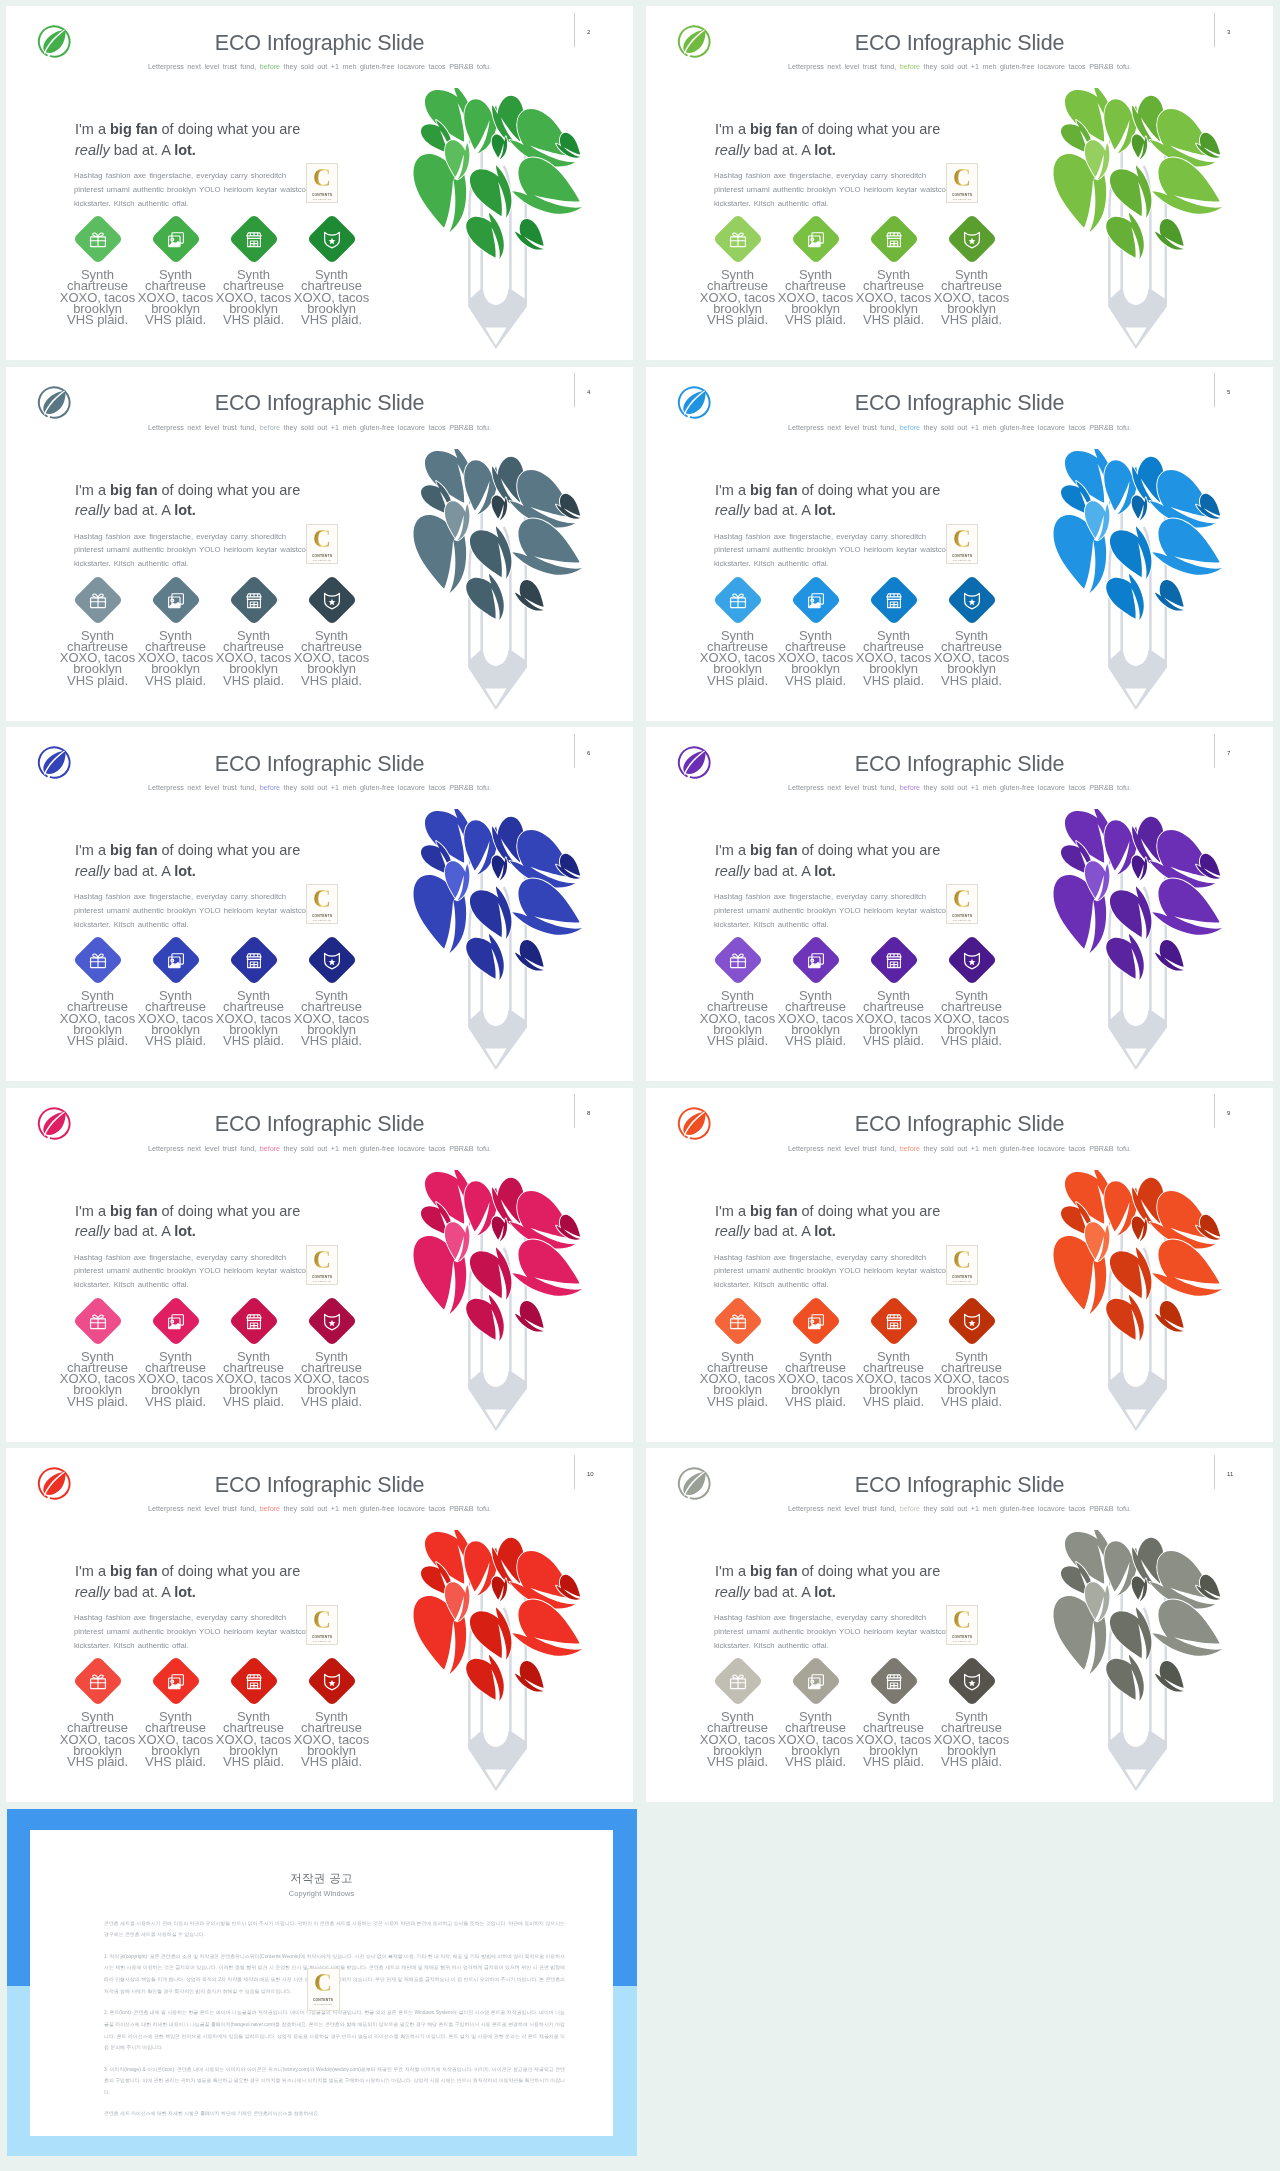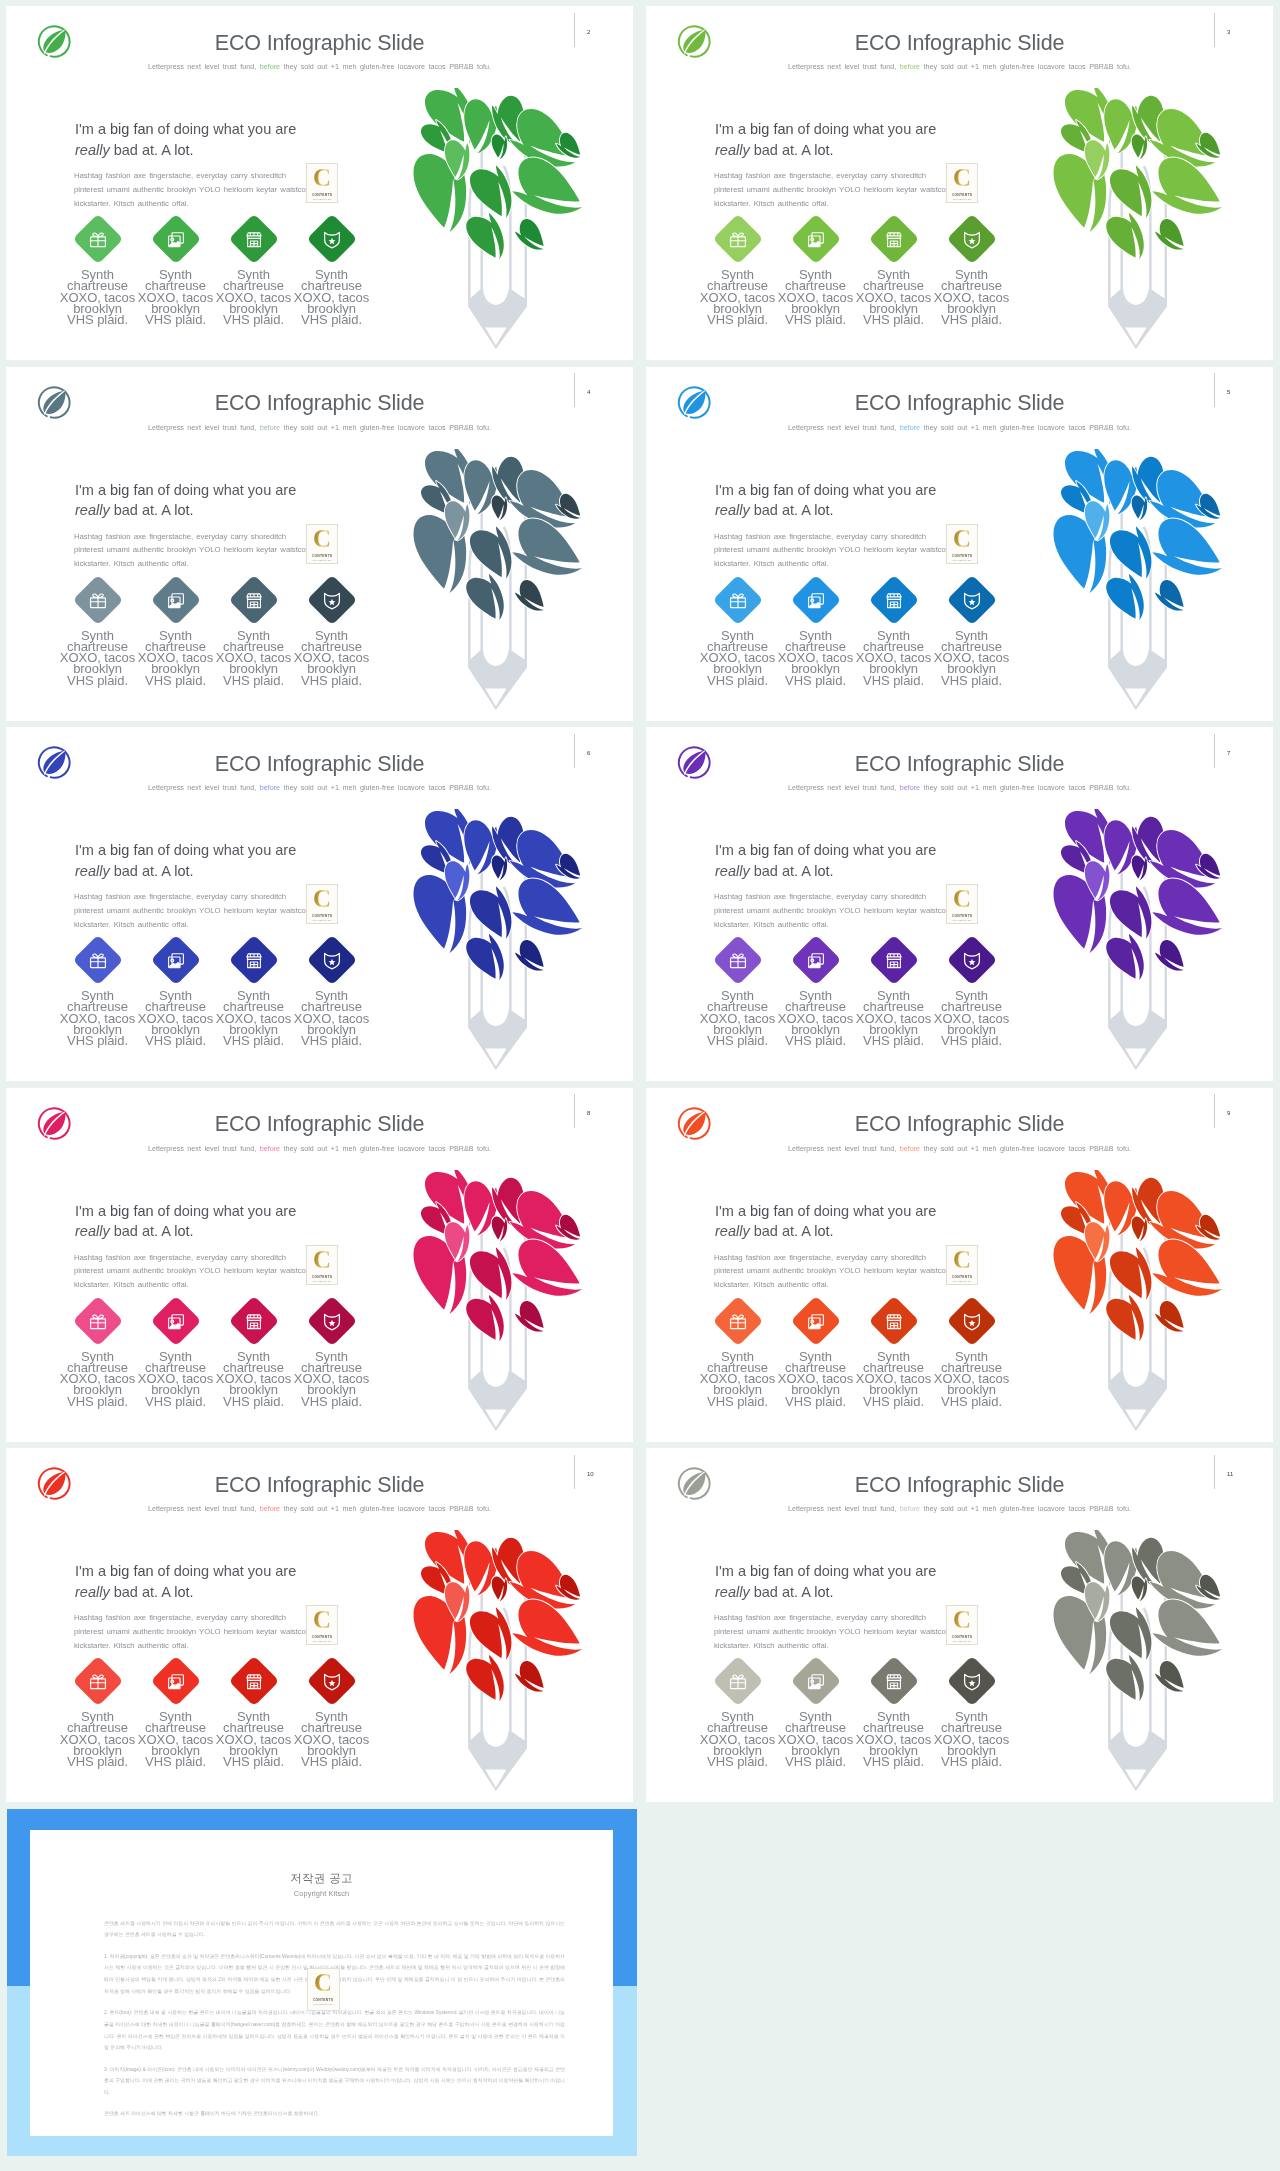--- a/index.html
+++ b/index.html
@@ -18,21 +18,21 @@
        line-height:22px;}
 .subtitle{position:absolute;left:0;top:57px;width:627px;text-align:center;
           font-size:7.2px;color:#8f949a;letter-spacing:.0px;word-spacing:1.5px;
           line-height:8px;}
 .pnum{position:absolute;left:581px;top:22.5px;font-size:6px;color:#3b3b3b;}
 .vline{position:absolute;left:567.7px;top:6.6px;width:1px;height:34px;background:#c9ccd0;}
 
 
 .head{position:absolute;left:69px;top:113px;width:360px;
       font-size:14.5px;line-height:20.5px;color:#55595f;font-weight:400;}
-.head b{font-weight:400;color:#4a4e54;}
+.head b{font-weight:700;color:#4a4e54;}
 .head i{}
 .body{position:absolute;left:68px;top:163px;width:400px;
       font-size:7.78px;line-height:13.9px;color:#8d9299;letter-spacing:-.05px;word-spacing:1.1px;}
 .wm{position:absolute;left:300px;top:157px;width:30px;height:38px;
     border:1px solid #e0ded2;background:#fdfcf8;}
 .wm .c{position:absolute;left:0;right:0;top:1px;text-align:center;
        font-family:"Liberation Serif",serif;font-weight:700;font-size:25px;
        line-height:25px;color:#b08c2c;
        background:linear-gradient(100deg,#6e5210 0%,#c9a53c 42%,#f0dd95 56%,#8a6a1c 100%);
        -webkit-background-clip:text;-webkit-text-fill-color:transparent;}
@@ -1735,21 +1735,21 @@
           <g transform="translate(112,126) rotate(58) scale(1,-1) scale(0.3400,0.3400)">
             <path d="M100 0 C 96 -15 85 -27 68 -35 C 52 -43 32 -47 14 -44 C 20 -40 26 -37 33 -35 C 19 -32 7 -25 1 -15 C -5 -3 0 7 12 13 C 26 20 47 19 66 13 C 84 8 95 4 100 0 Z" fill="#54584f" stroke="#ffffff" stroke-width="5.00" stroke-linejoin="round" paint-order="stroke"></path>
             <path d="M100 0 C 92 -9 79 -17 62 -23 C 54 -26 46 -28 40 -29 C 48 -25 56 -21 64 -16 C 79 -8 91 2 97 9 C 99 6 100 3 100 0 Z" fill="#ffffff"></path>
           </g>
         </svg></div>
     </div>
     <div class="slide copy" style="left:7px;top:1809.0px">
       <div class="topband"></div>
       <div class="inner">
         <div class="ko">저작권 공고</div>
-        <div class="en">Copyright Kitsch</div>
+        <div class="en">Copyright Windows</div>
         <div class="txt">
           <p>콘텐츠 세트를 사용하시기 전에 다음의 약관과 유의사항을 반드시 읽어 주시기 바랍니다. 귀하가 이 콘텐츠 세트를 사용하는 것은 사용자 약관과 본건에 동의하고 승낙을 뜻하는 것입니다. 약관에 동의하지 않으시는 경우에는 콘텐츠 세트를 사용하실 수 없습니다.</p>
           <p>1. 저작권(copyright): 모든 콘텐츠의 소유 및 저작권은 콘텐츠위니스위디(Contents Weoniu)에 저작사에게 있습니다. 사전 승낙 없이 복제할 이용, 기타 한 내 저작, 배포 및 기타 방법에 의하여 영리 목적으로 이용하셔서는 제한 사용에 이용하는 것은 금지되어 있습니다. 이러한 조항 행위 발견 시 준엄한 민사 및 형사상의 사법을 받습니다. 콘텐츠 세트의 재판매 및 재배포 행위 역시 엄격하게 금지되어 있으며 위반 시 관련 법령에 따라 민형사상의 책임을 지게 됩니다. 상업적 목적의 2차 저작물 제작과 배포 또한 사전 서면 승낙 없이는 허용되지 않습니다. 무단 전재 및 재배포를 금지하오니 이 점 반드시 유의하여 주시기 바랍니다. 본 콘텐츠의 저작권 침해 사례가 확인될 경우 즉각적인 법적 조치가 취해질 수 있음을 알려드립니다.</p>
           <p>2. 폰트(font): 콘텐츠 내에 팔 사용하는 한글 폰트는 네이버 나눔글꼴과 저작권입니다. 네이버 나눔글꼴의 저작권입니다. 한글 외의 모든 폰트는 Windows System에 설치된 시스템 폰트로 저작권입니다. 네이버 나눔글꼴 라이선스에 대한 자세한 내용이나 나눔글꼴 홈페이지(hangeul.naver.com)를 참조하세요. 폰트는 콘텐츠와 함께 배포되지 않으므로 필요한 경우 해당 폰트를 구입하셔서 사용 폰트로 변경하여 사용하시기 바랍니다. 폰트 라이선스에 관한 책임은 전적으로 사용자에게 있음을 알려드립니다. 상업적 용도로 사용하실 경우 반드시 별도의 라이선스를 확인하시기 바랍니다. 폰트 설치 및 사용에 관한 문의는 각 폰트 제공처로 직접 문의해 주시기 바랍니다.</p>
           <p>3. 이미지(image) &amp; 아이콘(icon): 콘텐츠 내에 사용되는 이미지와 아이콘은 위즈니(wizniy.com)와 Wedoly(wedoiy.com)로부터 제공된 무료 저작물 이미지에 저작권입니다. 이미지, 아이콘은 참고로만 제공되고 콘텐츠의 구입합니다. 이에 관한 권리는 귀하가 별도로 확인하고 필요한 경우 이미지를 위즈니에서 이미지를 별도로 구매하여 사용하시기 바랍니다. 상업적 사용 시에는 반드시 원저작자의 이용약관을 확인하시기 바랍니다.</p>
           <p>콘텐츠 세트 라이선스에 대한 자세한 사항은 홈페이지 하단에 기재된 콘텐츠라이선스를 참조하세요.</p>
         </div>
         <div class="wm2">
           <div class="c">C</div>
           <div class="s">CONTENTS</div>

